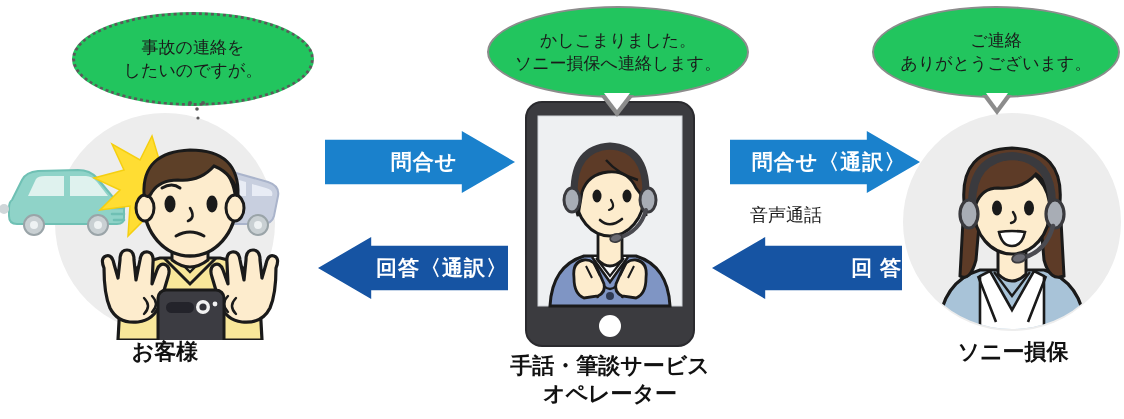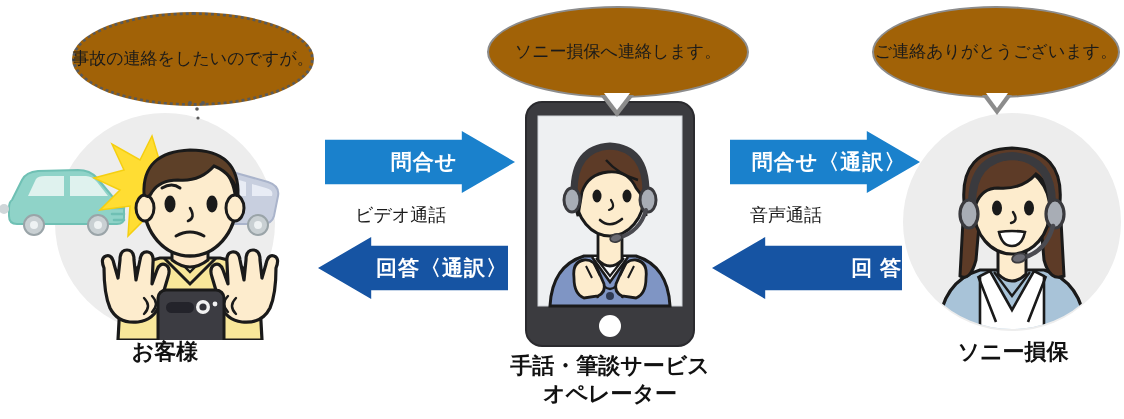--- a/index.html
+++ b/index.html
@@ -1,23 +1,23 @@
 <!DOCTYPE html>
 <html><head>
 <meta charset="utf-8">
 <style>
   html,body{margin:0;padding:0;background:#ffffff;}
   body{width:1124px;height:419px;position:relative;overflow:hidden;
        font-family:"Liberation Sans","DejaVu Sans",sans-serif;}
   .stage{position:absolute;left:0;top:0;width:1124px;height:419px;}
 
   
-  .bubble{position:absolute;display:flex;flex-direction:row;align-items:center;
+  .bubble{position:absolute;display:flex;flex-direction:column;align-items:center;
           justify-content:center;text-align:right;border-radius:50%;
-          background:#a16207;box-sizing:border-box;color:#1a1a1a;}
+          background:#22c55e;box-sizing:border-box;color:#1a1a1a;}
   .bubble span{display:block;line-height:1.38;white-space:nowrap;}
 
   #bubble-customer{left:72px;top:12px;width:242px;height:94px;
      border:3px dotted #5a5a5a;font-size:17px;}
   #bubble-operator{left:487px;top:6px;width:262px;height:92px;
      border:2.5px solid #8c8c8c;font-size:17px;}
   #bubble-sonyrep{left:872px;top:6px;width:248px;height:92px;
      border:2.5px solid #8c8c8c;font-size:17px;}
 
   .tail{position:absolute;}
@@ -233,21 +233,20 @@
         <path d="M115 102 Q121 111 113 113" fill="none" stroke="#1a1a1a" stroke-width="2.4" stroke-linecap="round"></path>
 
         <path d="M101 122 Q114 120 127 122 Q124 136 114 136 Q104 136 101 122 Z" fill="#ffffff" stroke="#1a1a1a" stroke-width="2.6"></path>
       </g>
     </svg>
   </div>
 
   <div class="arrow ar-light arrow-r" id="arrow-inquiry">
     <span>問合せ</span>
   </div>
-  <div class="mid-label" id="label-video">ビデオ通話</div>
   <div class="arrow ar-dark arrow-l" id="arrow-answer">
     <span>回答〈通訳〉</span>
   </div>
 
   <div class="arrow ar-light arrow-r" id="arrow-inquiry-interp">
     <span>問合せ〈通訳〉</span>
   </div>
   <div class="mid-label" id="label-voice">音声通話</div>
   <div class="arrow ar-dark arrow-l" id="arrow-answer-reply">
     <span>回 答</span>
@@ -258,20 +257,21 @@
     <span>したいのですが。</span>
   </div>
   <svg class="tail tail-dots" viewBox="0 0 26 26">
     <circle cx="4" cy="3" r="2" fill="#5a5a5a"></circle>
     <circle cx="11" cy="9" r="1.8" fill="#5a5a5a"></circle>
     <circle cx="17" cy="3" r="2" fill="#5a5a5a"></circle>
     <circle cx="12" cy="18" r="1.6" fill="#5a5a5a"></circle>
   </svg>
 
   <div class="bubble" id="bubble-operator">
+    <span>かしこまりました。</span>
     <span>ソニー損保へ連絡します。</span>
   </div>
   <div class="tail-v" id="tail-operator"></div>
   <div class="tail-v" id="tail-operator-in"></div>
 
   <div class="bubble" id="bubble-sonyrep">
     <span>ご連絡</span>
     <span>ありがとうございます。</span>
   </div>
   <div class="tail-v" id="tail-sonyrep"></div>

